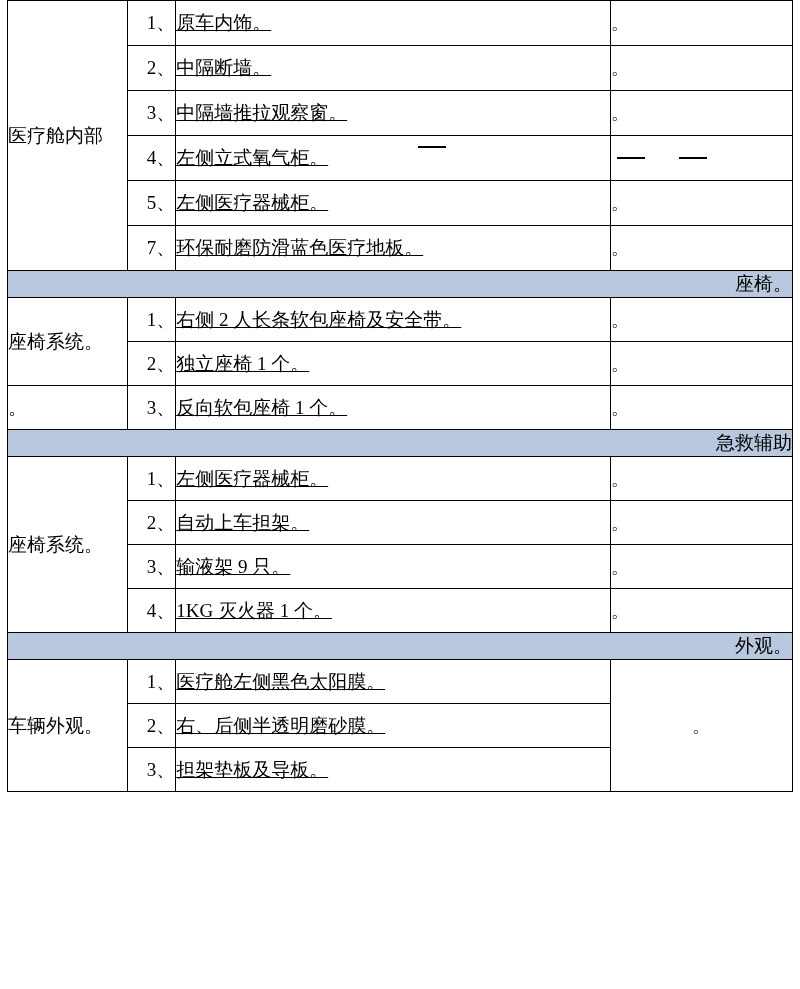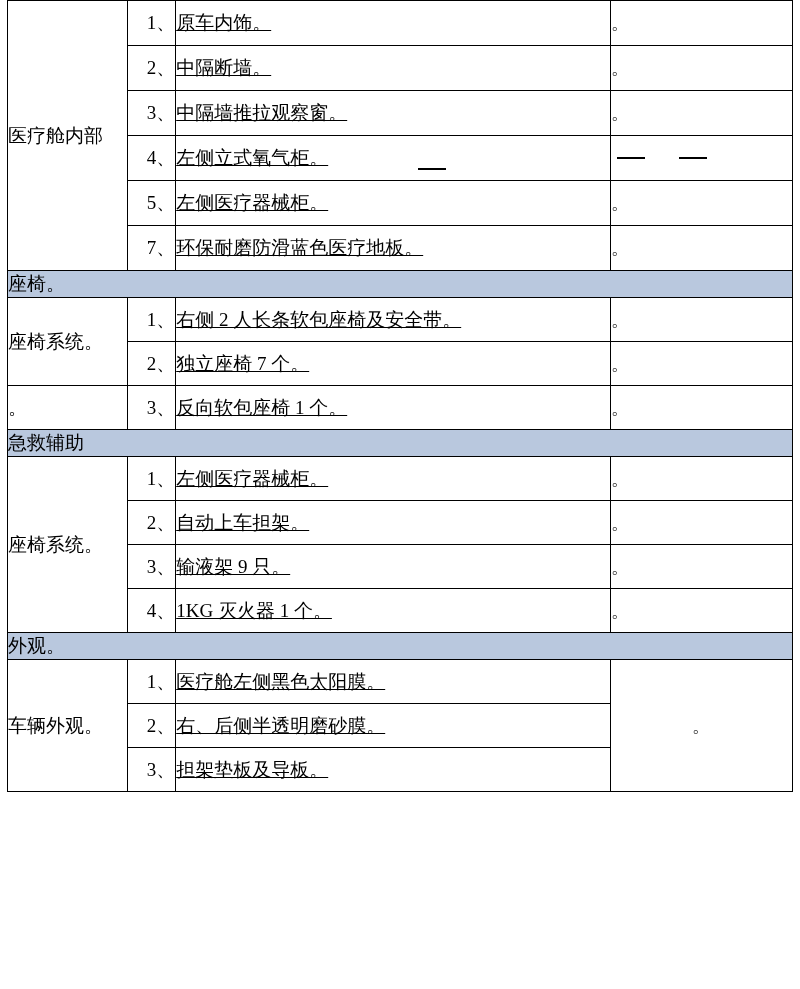--- a/index.html
+++ b/index.html
@@ -56,37 +56,37 @@
     text-decoration: underline;
   }
   .cell-note {
     text-align: left;
     padding: 6px 6px 6px 8px;
     font-size: 12px;
     color: #333;
   }
   .section-head {
     background: #b9c8de;
-    text-align: left;
+    text-align: right;
     font-size: 19px;
     padding: 8px 0 8px 0;
     height: 26px;
   }
   .row-tall td { height: 44px; }
   .row-mid td  { height: 43px; }
   .dash {
     display: inline-block;
     border-top: 2px solid #000;
     width: 28px;
     height: 0;
     vertical-align: middle;
   }
   .item-with-dashes {
     display: flex;
-    align-items: flex-end;
+    align-items: flex-start;
     justify-content: flex-start;
     width: 100%;
   }
   .item-with-dashes .txt { flex: 0 0 auto; }
   .item-with-dashes .sp1 { flex: 0 0 90px; }
   .note-dashes {
     display: flex;
     align-items: center;
     gap: 34px;
     padding-left: 6px;
@@ -158,21 +158,21 @@
       <tr class="row-mid">
         <td class="cell-cat" rowspan="2">
           <span>座椅系统。</span>
         </td>
         <td class="cell-num">1、</td>
         <td class="cell-item">右侧 2 人长条软包座椅及安全带。</td>
         <td class="cell-note">。</td>
       </tr>
       <tr class="row-mid">
         <td class="cell-num">2、</td>
-        <td class="cell-item">独立座椅 7 个。</td>
+        <td class="cell-item">独立座椅 1 个。</td>
         <td class="cell-note">。</td>
       </tr>
       <tr class="row-mid">
         <td class="cell-cat">。</td>
         <td class="cell-num">3、</td>
         <td class="cell-item">反向软包座椅 1 个。</td>
         <td class="cell-note">。</td>
       </tr>
 
       <tr>

